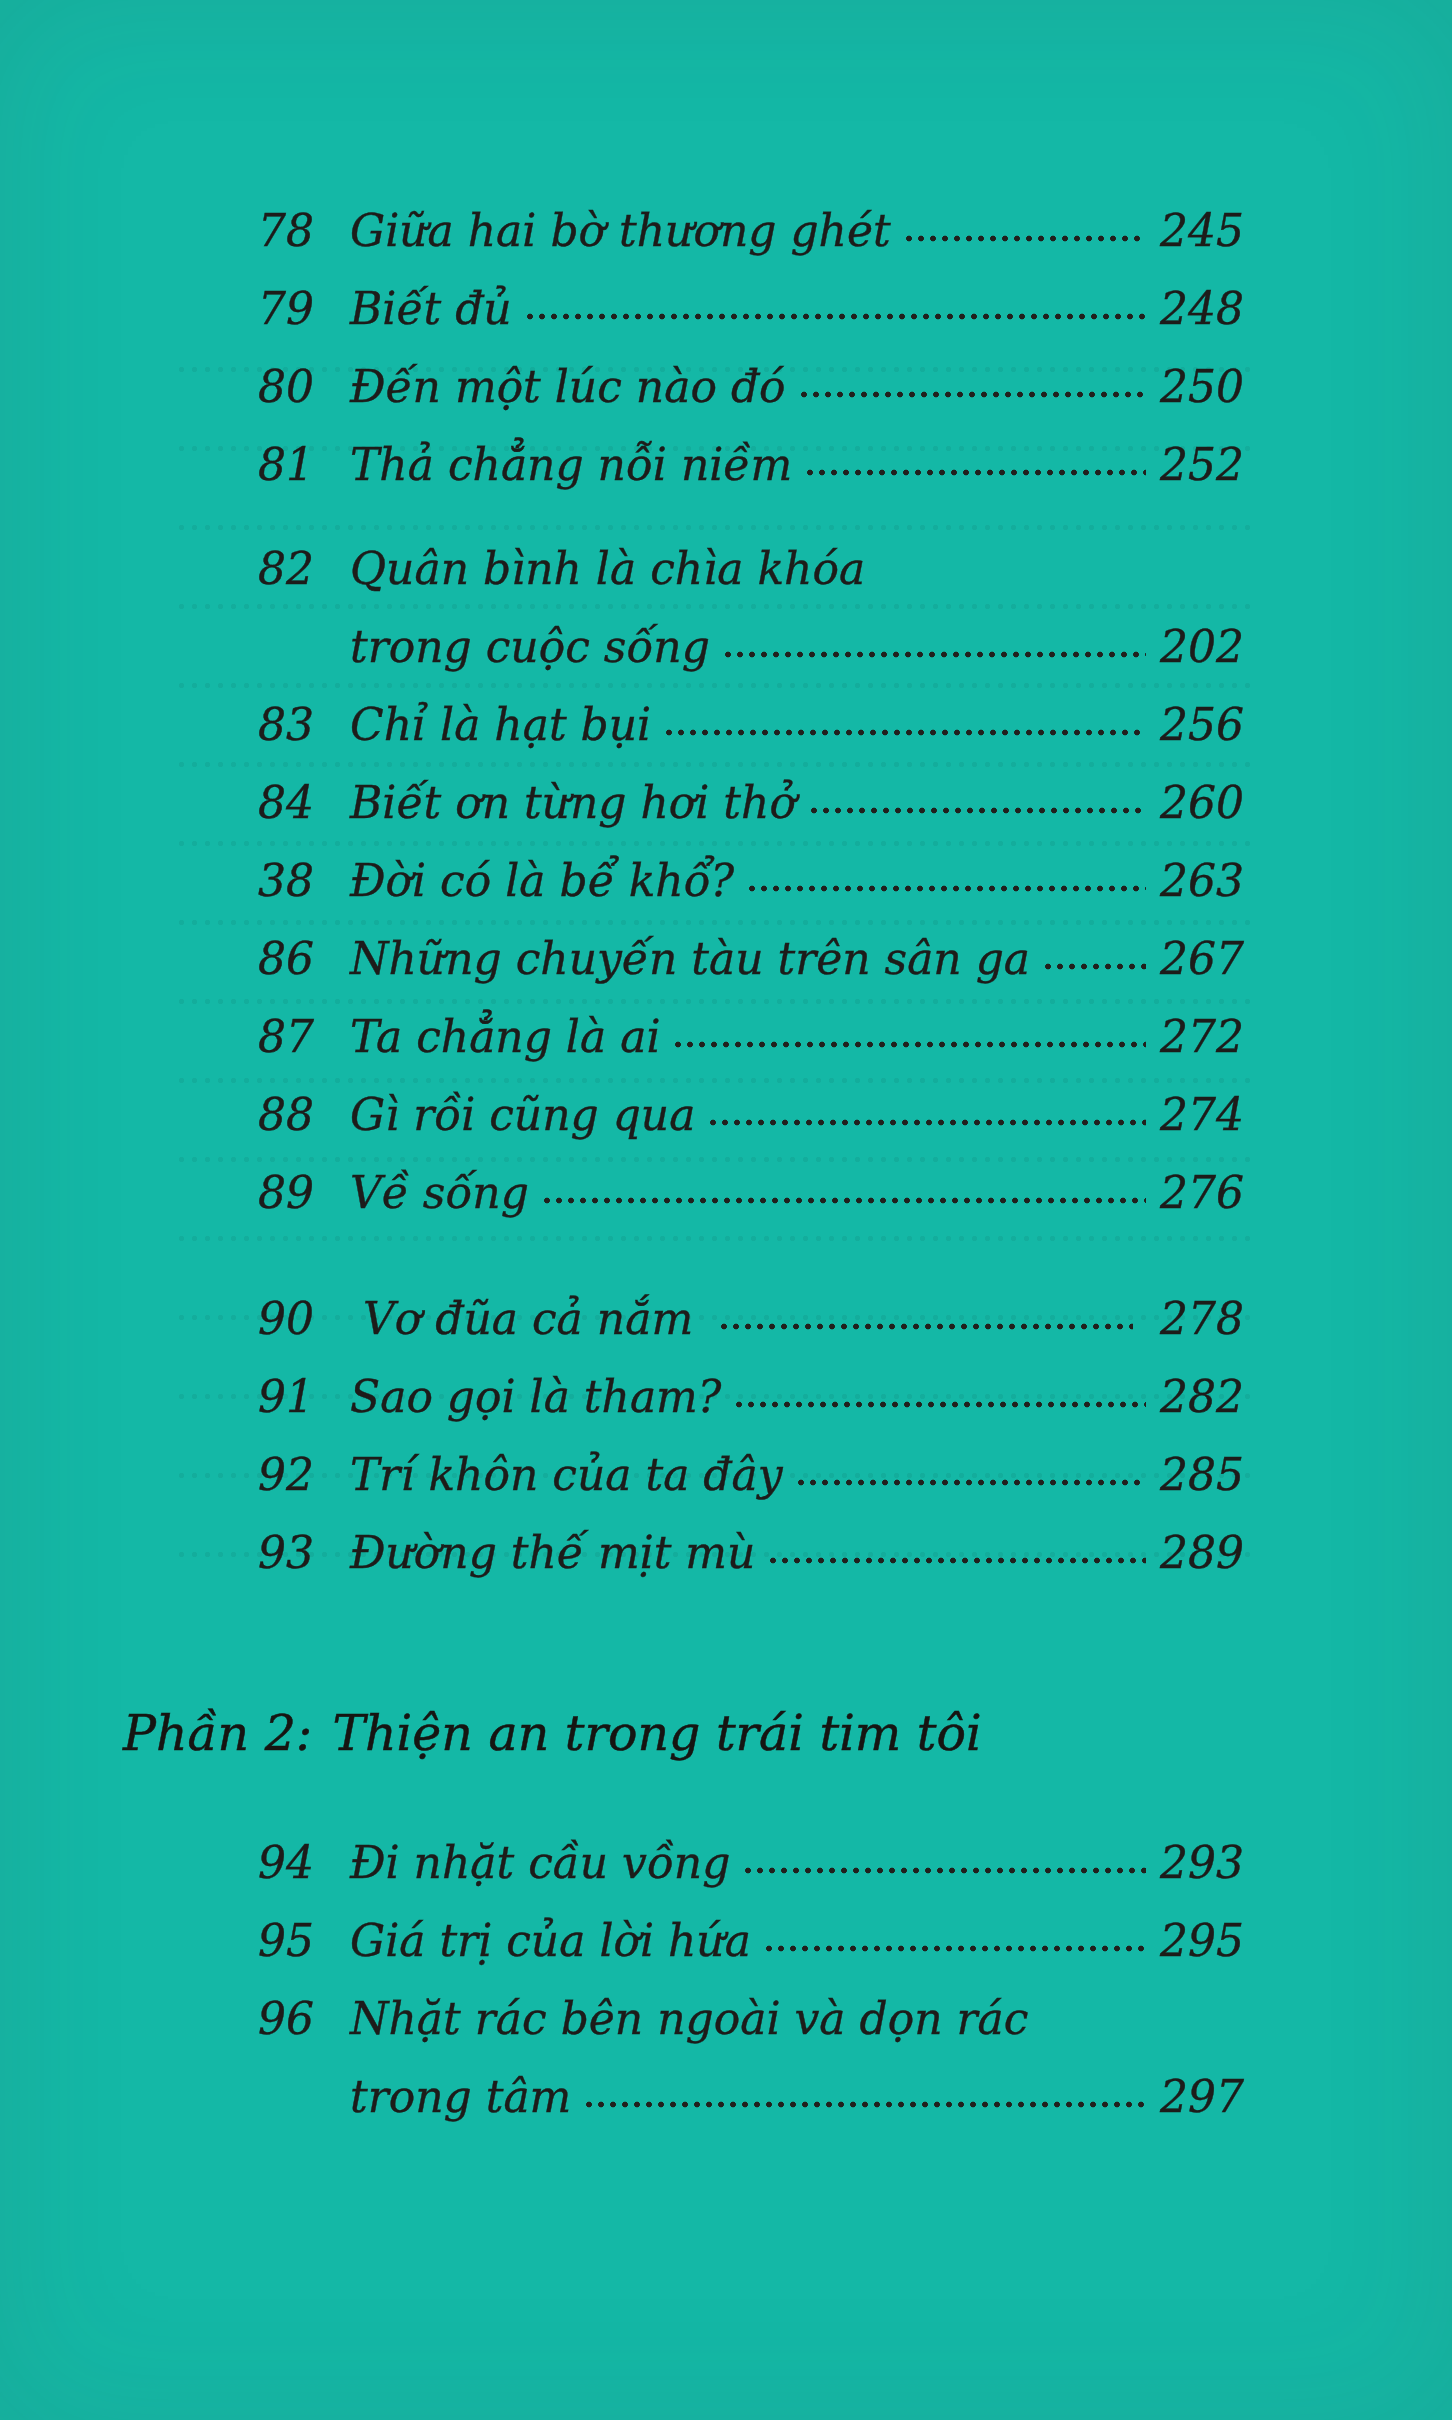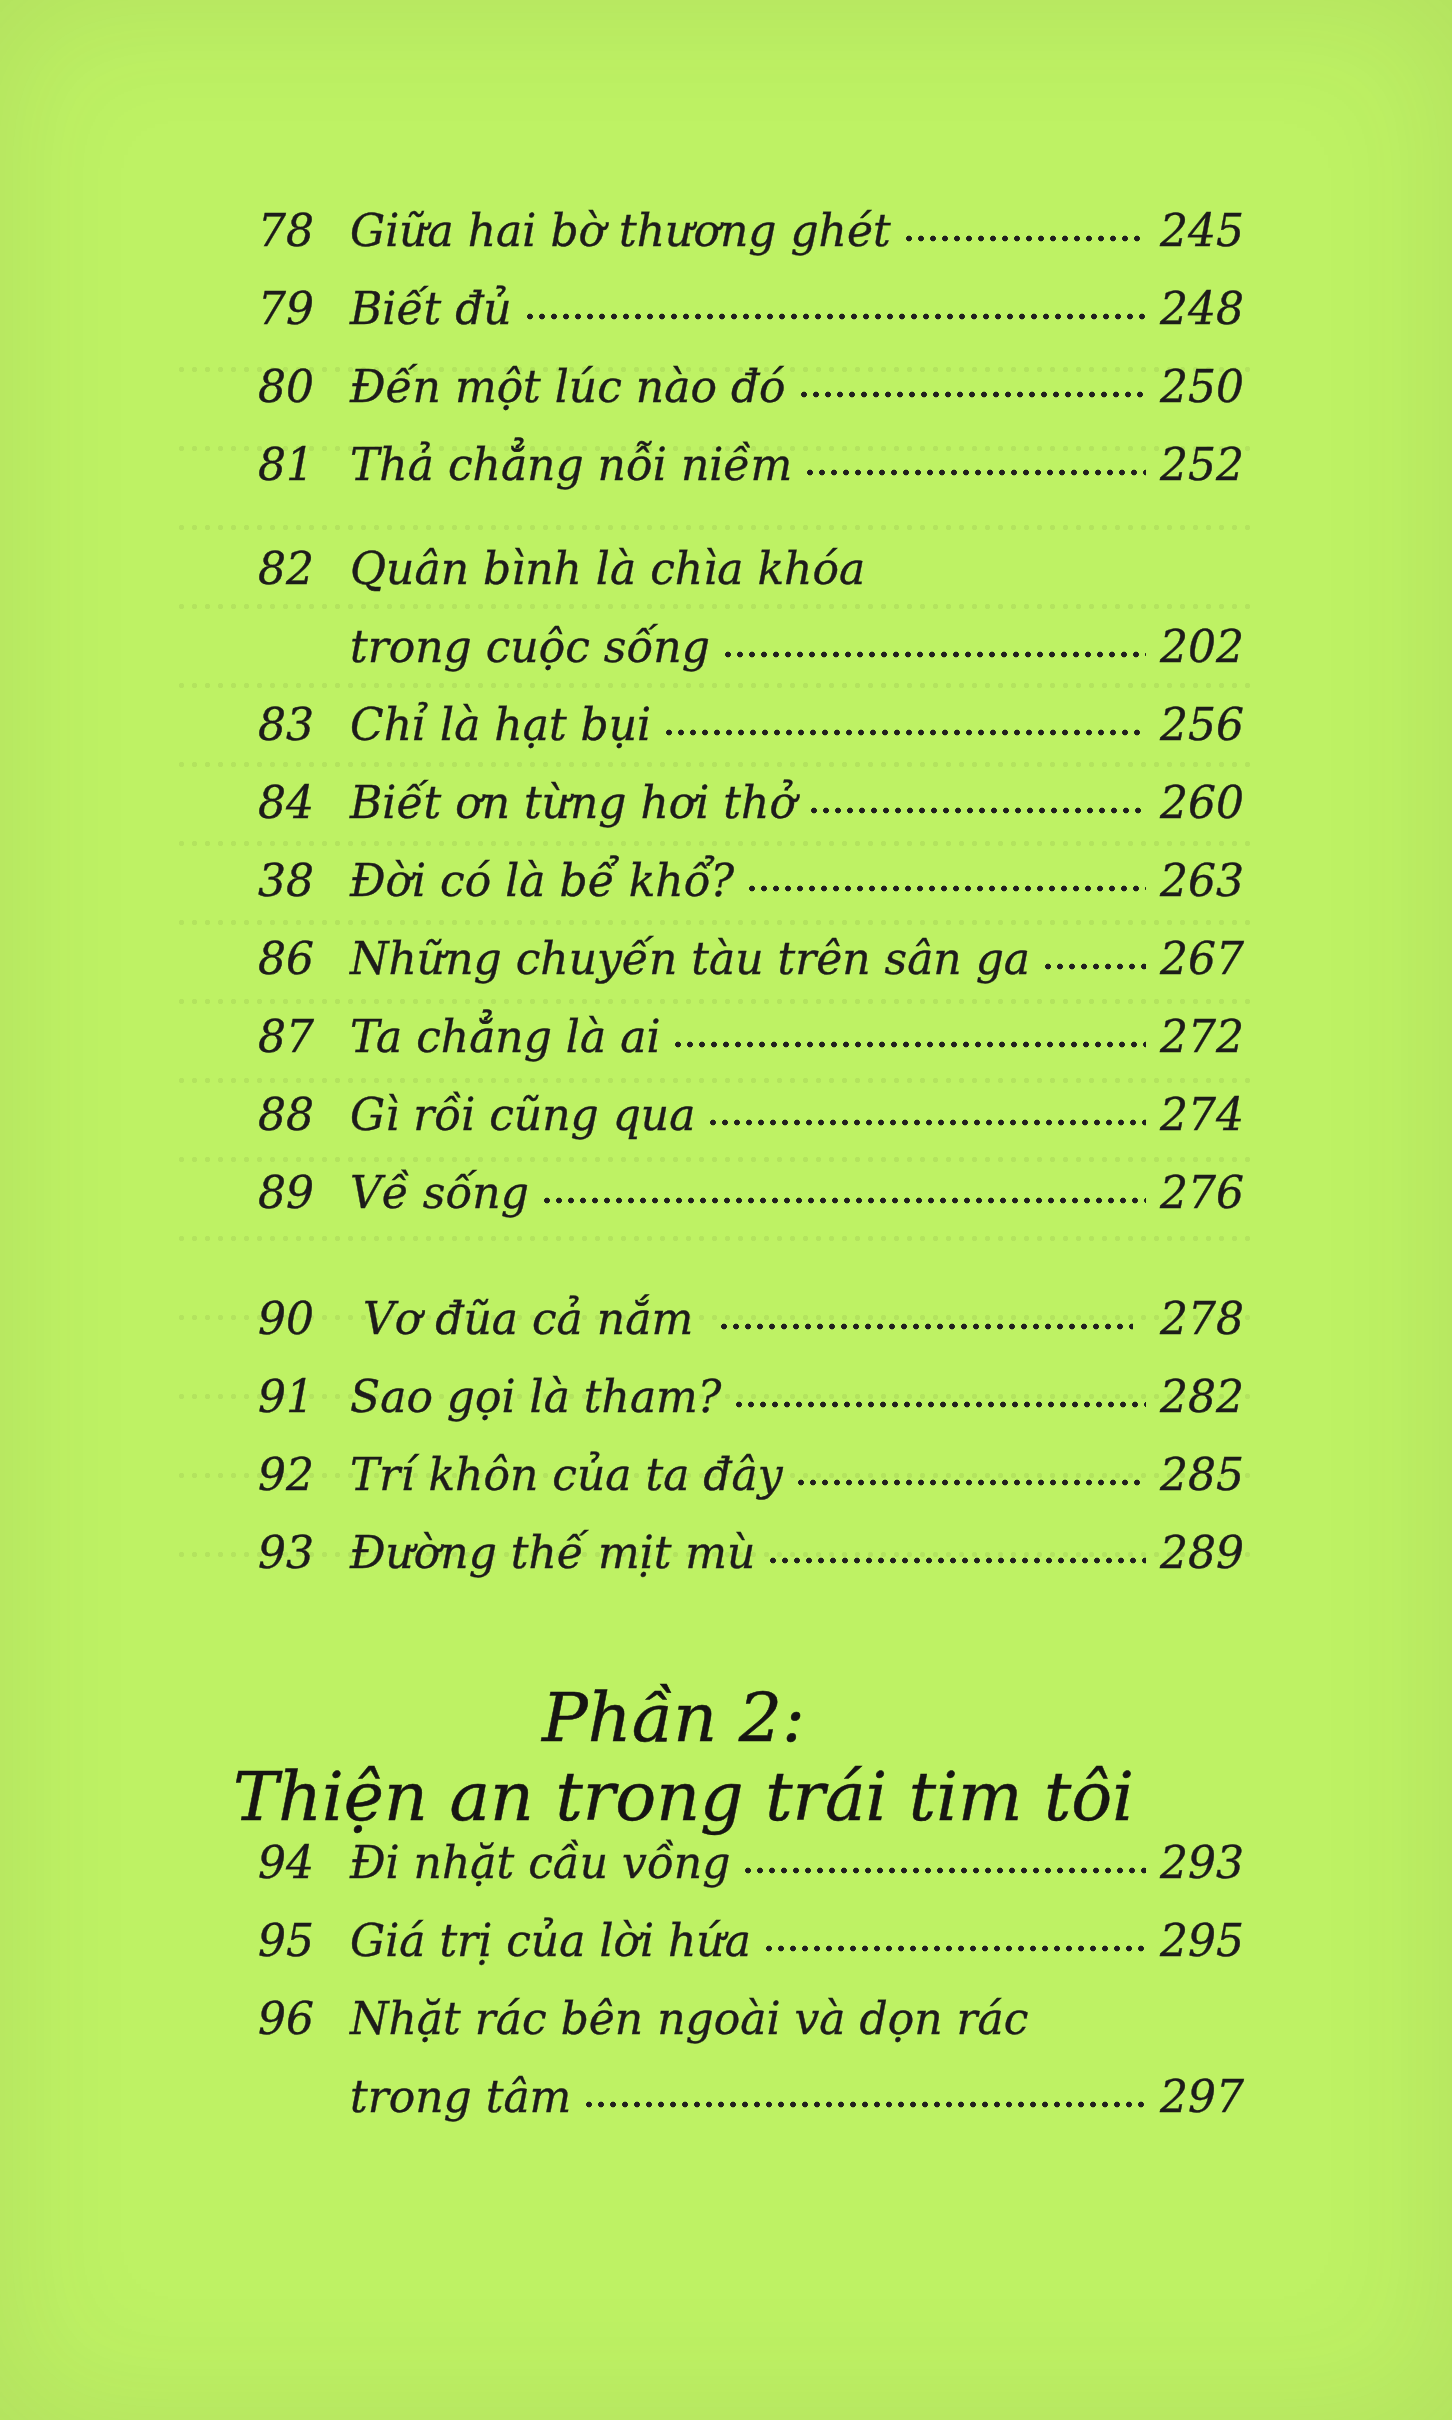--- a/index.html
+++ b/index.html
@@ -4,21 +4,21 @@
 <style>
   html,body{margin:0;padding:0;}
   body{
     width:1452px;height:2420px;
     background:#e9e6df;
     font-family:"DejaVu Serif","Liberation Serif",serif;
   }
   .page{
     position:relative;
     width:1452px;height:2420px;
-    background:#bef264;
+    background:#14b8a6;
     overflow:hidden;
     box-shadow:inset 0 0 140px rgba(70,62,48,.10);
   }
   
   .ghost-dots{
     position:absolute;left:175px;top:330px;width:1080px;height:1290px;
     opacity:.06;
     background-image:radial-gradient(circle,#000 2.4px,rgba(0,0,0,0) 3px);
     background-size:13px 79px;
     background-repeat:repeat;
@@ -48,24 +48,23 @@
     background-position:0 calc(100% - 11px);
   }
   .pg{flex:none;min-width:92px;text-align:right;}
   .gap-md{margin-top:26px;}
   .gap-lg{margin-top:48px;gap:13px;}
   .heading{
     height:110px;
     margin-top:90px;
     margin-left:-135px;
     display:flex;align-items:center;
-    font-size:68px;
+    font-size:49px;
     color:#161512;
     white-space:nowrap;
-    flex-direction:column;
     -webkit-text-stroke:0.5px #161512;
   }
   .h-prefix{margin-right:20px;}
   .p2-first{margin-top:32px;}
 </style>
 </head>
 <body>
 
 <div class="page">
   <div class="ghost-dots"></div>

